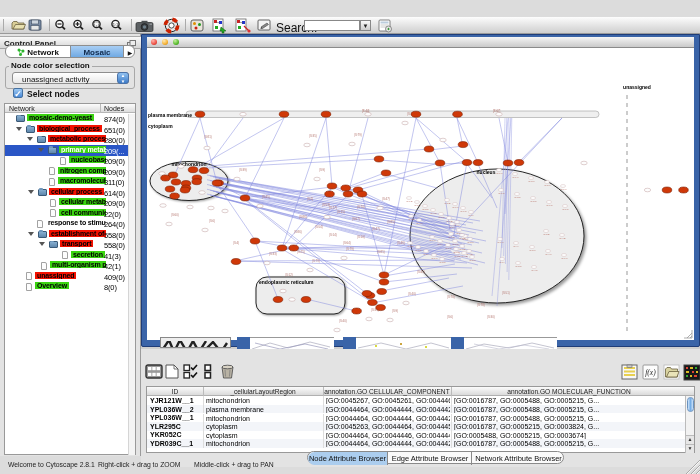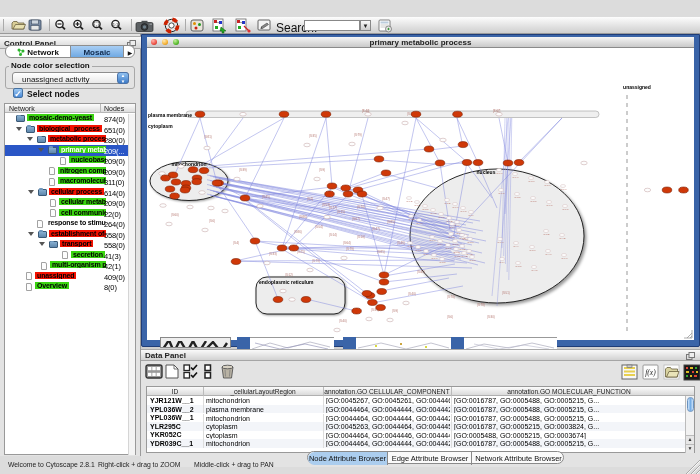--- a/index.html
+++ b/index.html
@@ -261,21 +261,20 @@
   <div class="abs" style="left:123px;top:9.5px;width:7px;height:341px;background:#f4f4f4;border-left:1px solid #d5d5d5;"></div>
  </div>
 </div>
 <div id="mdi" class="abs" style="left:141px;top:34px;width:559px;height:315px;background:#cfcfcf;">
 
  <div id="win" class="abs" style="left:0;top:0;width:559px;height:313px;background:#3a64a8;border:1px solid #1f3d78;border-radius:0 0 2px 2px;">
   <div id="win-title" class="abs" style="left:5px;top:1.5px;width:547px;height:11px;background:linear-gradient(#f5f5f5,#c9c9c9);border-bottom:1px solid #8a8a8a;">
    <div class="light" style="left:4px;top:2px;width:6px;height:6px;background:radial-gradient(circle at 35% 30%,#ffb3ac,#ee4f43 60%,#a02015);"></div>
    <div class="light" style="left:15px;top:2px;width:6px;height:6px;background:radial-gradient(circle at 35% 30%,#ffe9b0,#f6b132 60%,#b07308);"></div>
    <div class="light" style="left:26px;top:2px;width:6px;height:6px;background:radial-gradient(circle at 35% 30%,#c6f0a0,#59bc2e 60%,#2e7a10);"></div>
-   <div style="position:absolute;left:0;right:0;top:1px;text-align:center;font-size:8px;font-weight:bold;color:#222;">primary metabolic process</div>
   </div>
   <div id="canvas" class="abs" style="left:5px;top:12.5px;width:547px;height:292px;background:#fff;">
    <svg id="net" width="547" height="291" viewBox="0 0 547 291">
             <rect x="39" y="63" width="413" height="6.5" rx="3.2" fill="#efefef" stroke="#aaa" stroke-width="0.7"></rect>
             <ellipse cx="42" cy="133" rx="39" ry="19.5" fill="#ededed" stroke="#111" stroke-width="0.9" style="filter:drop-shadow(1.5px 1.5px 1px rgba(0,0,0,0.4))"></ellipse>
             <ellipse cx="350" cy="188" rx="87" ry="67" fill="#ededed" stroke="#111" stroke-width="0.9" style="filter:drop-shadow(2px 2px 1.5px rgba(0,0,0,0.4))"></ellipse>
             <rect x="109" y="229" width="89" height="37" rx="11" fill="#ededed" stroke="#111" stroke-width="0.9" style="filter:drop-shadow(1.5px 1.5px 1px rgba(0,0,0,0.4))"></rect>
             <line x1="60" y1="127" x2="302" y2="171" stroke="#7d84dd" stroke-width="0.6" opacity="0.78"></line>
             <line x1="63" y1="127.95" x2="333" y2="173" stroke="#7d84dd" stroke-width="0.6" opacity="0.78"></line>
             <line x1="66" y1="128.9" x2="326" y2="175" stroke="#7d84dd" stroke-width="0.6" opacity="0.78"></line>
@@ -645,24 +644,20 @@
           <circle cx="45" cy="4" r="1" fill="#b80"></circle>
           <circle cx="70" cy="7" r="1" fill="#cc0"></circle>
         </svg></div>
  <div class="abs" style="left:310px;top:303px;width:13px;height:12px;background:#3a64a8;"></div>
  <div class="abs" style="left:323px;top:303px;width:93px;height:12px;background:#fff;border-top:1px solid #999;"><svg width="93" height="12">
           <path d="M2 9 L20 4 L45 8 L68 3 L90 8" stroke="#aab" stroke-width="0.7" fill="none"></path>
           <path d="M10 4 L35 9 L60 5 L85 9" stroke="#bbc" stroke-width="0.6" fill="none"></path>
         </svg></div>
  </div>
 <div id="datapanel" class="abs" style="left:141px;top:349px;width:559px;height:118px;background:#e3e3e3;">
- <div class="abs" style="left:0;top:0;width:559px;height:12px;background:linear-gradient(#fafafa,#d2d2d2);border-top:1px solid #aaa;border-bottom:1px solid #a5a5a5;font-size:8px;font-weight:bold;color:#222;padding:1px 0 0 4px;">Data Panel<svg style="position:absolute;right:5px;top:2px" width="9" height="8">
-          <rect x="0.5" y="2.5" width="5.5" height="5" fill="none" stroke="#777" stroke-width="1"></rect>
-          <rect x="3" y="0.5" width="5.5" height="5" fill="#eee" stroke="#777" stroke-width="1"></rect>
-        </svg></div>
  <svg class="abs" style="left:0;top:14px" width="559" height="22" id="dpicons">
         <g transform="translate(5,2)">
           <rect width="16" height="13" rx="2" fill="#9a9a9a" stroke="#333" stroke-width="1.4"></rect>
           <rect x="2" y="2" width="3.4" height="3.2" fill="#fff"></rect>
           <rect x="6.3" y="2" width="3.4" height="3.2" fill="#fff"></rect>
           <rect x="10.6" y="2" width="3.4" height="3.2" fill="#fff"></rect>
           <rect x="2" y="7.8" width="3.4" height="3.2" fill="#fff"></rect>
           <rect x="6.3" y="7.8" width="3.4" height="3.2" fill="#fff"></rect>
           <rect x="10.6" y="7.8" width="3.4" height="3.2" fill="#fff"></rect>
         </g>

